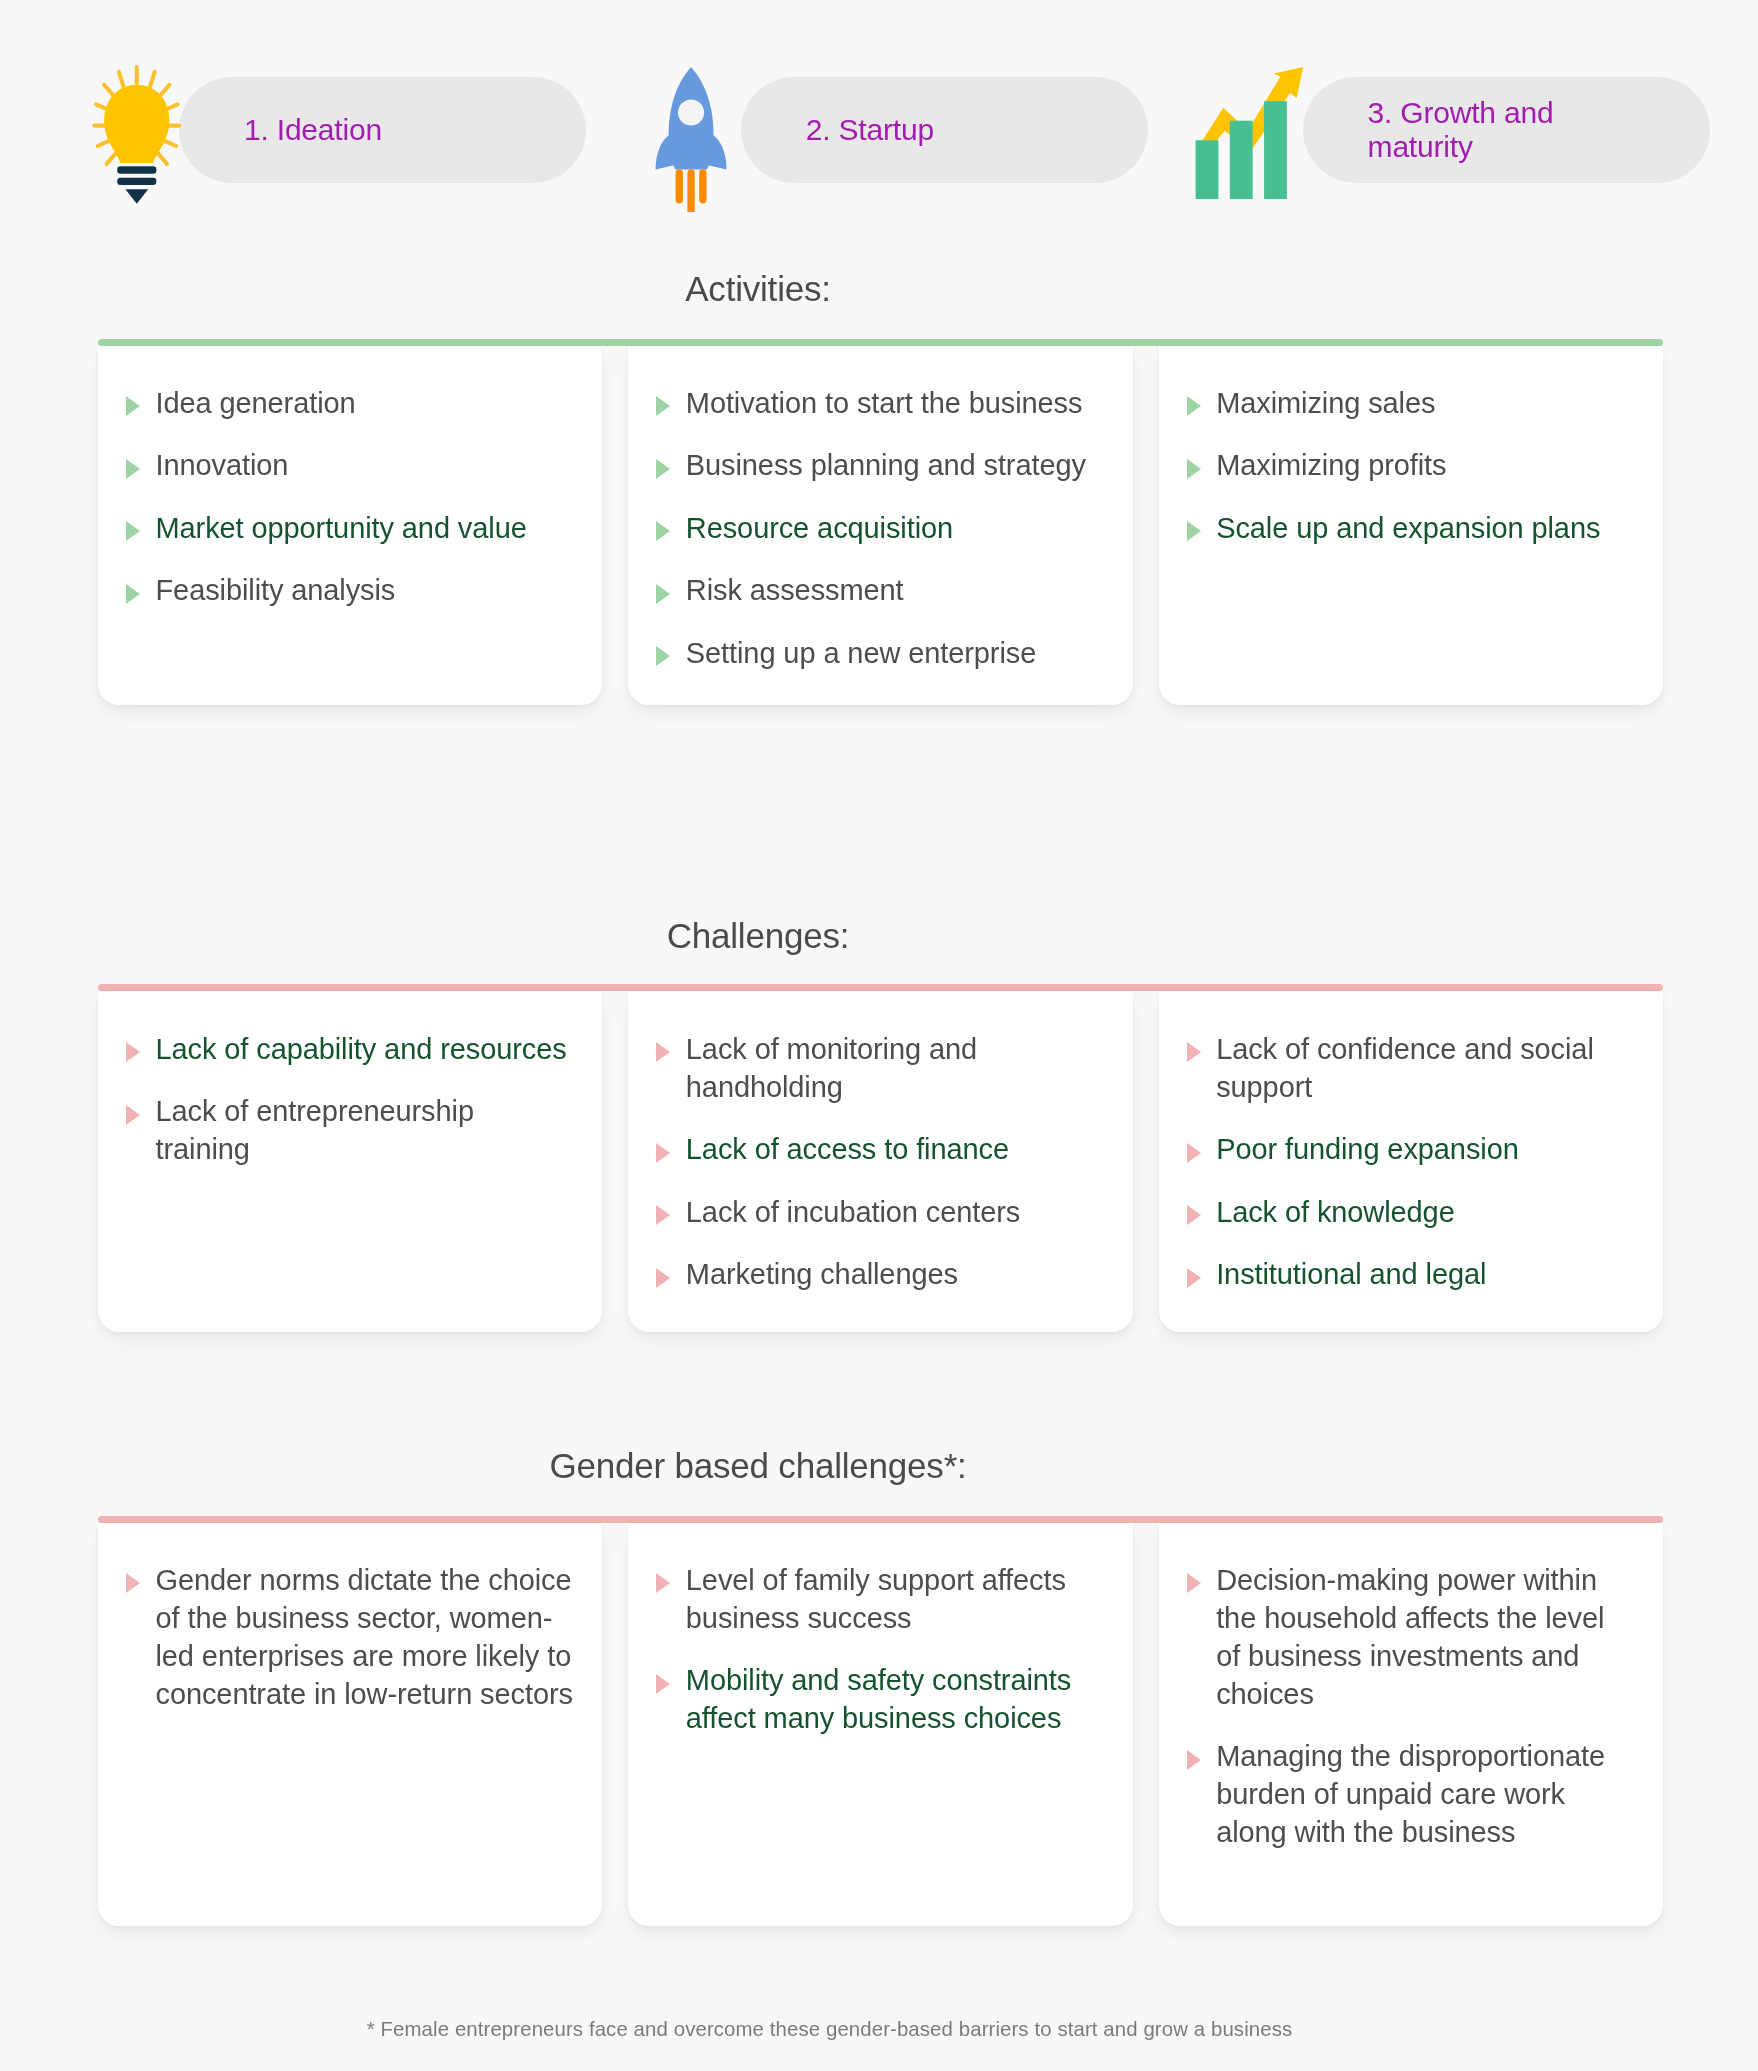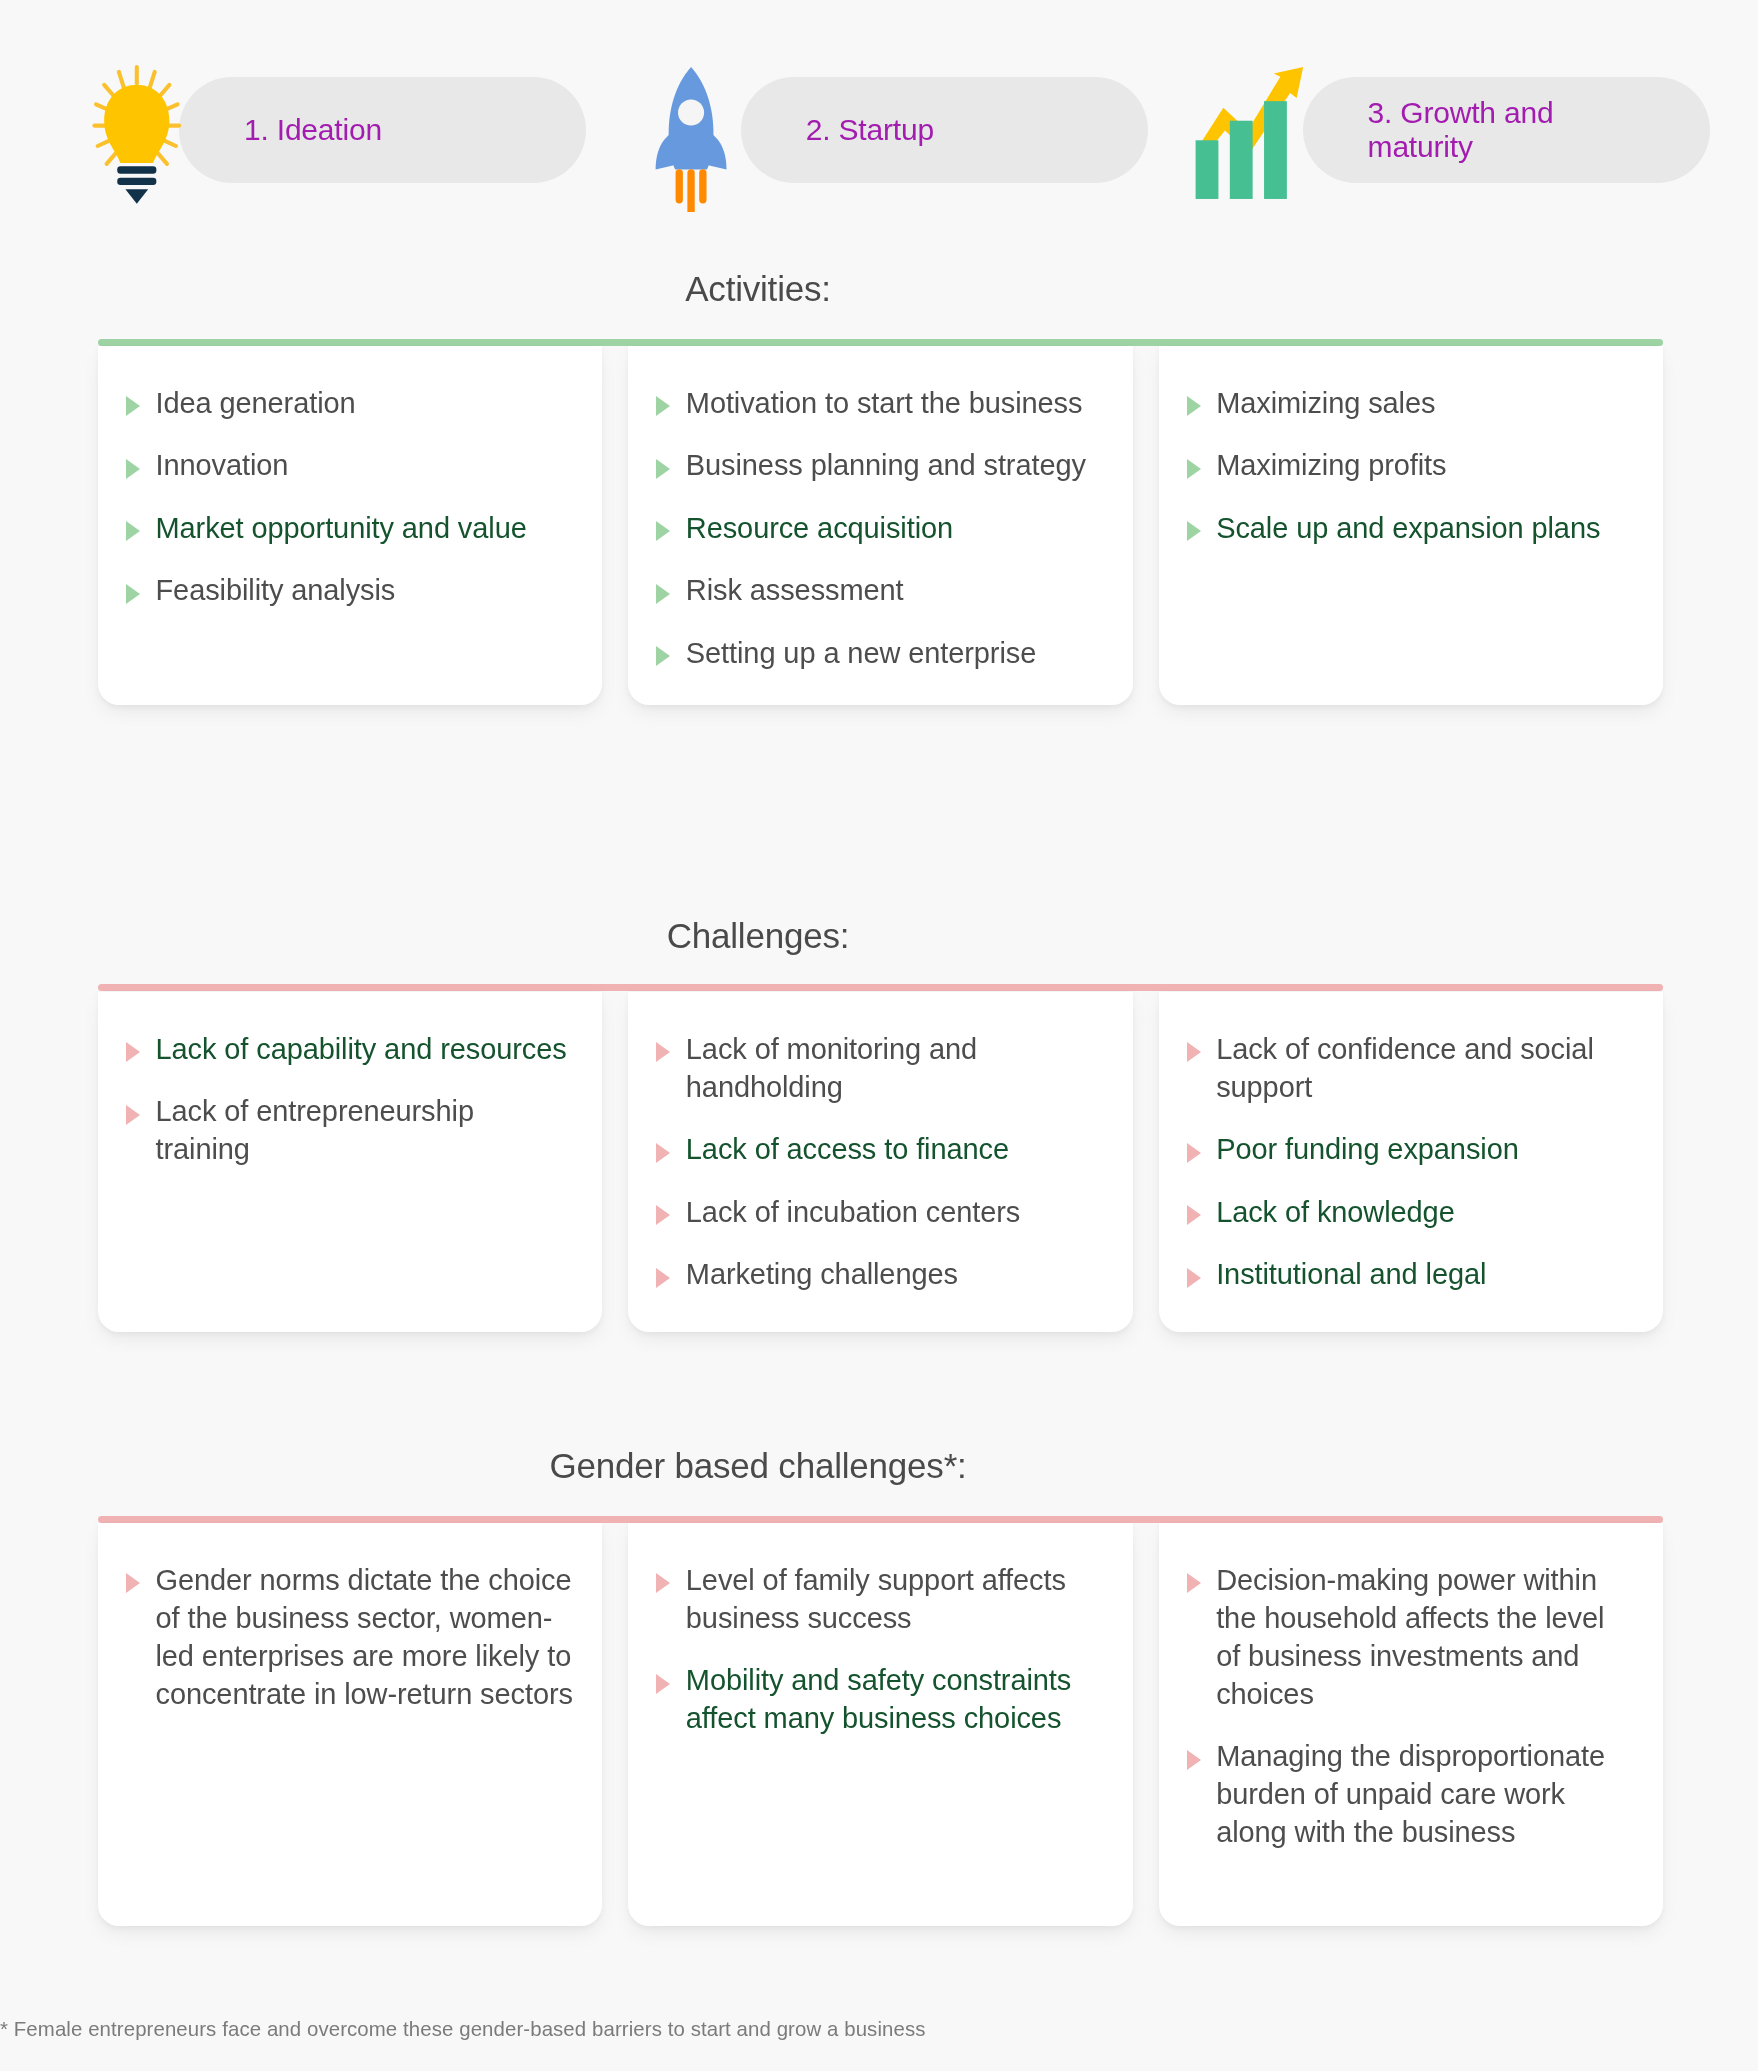--- a/index.html
+++ b/index.html
@@ -122,20 +122,21 @@
     line-height: 1.31;
     color: #4d4d4d;
     letter-spacing: -0.1px;
   }
   .btext.hl { color: #14532d; }
 
   .footnote {
     position: absolute;
     left: 0;
     width: 1659px;
+    text-align: center;
     font-size: 20.4px;
     color: #7b7b7b;
     letter-spacing: 0.1px;
   }
 </style>
 </head>
 <body>
 
 <div id="page">
 

